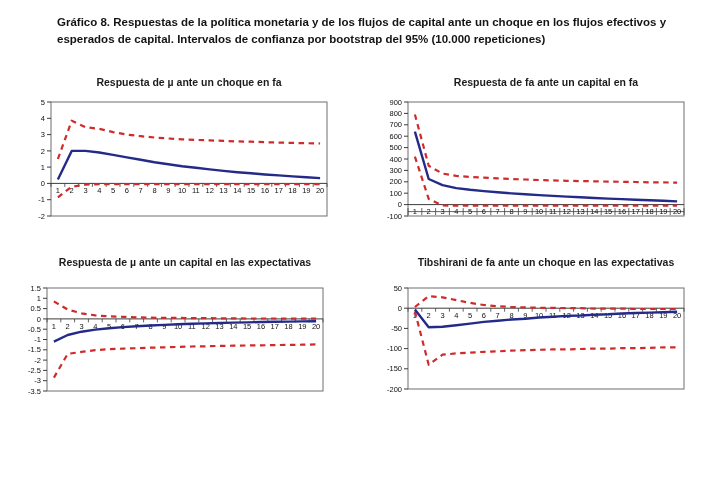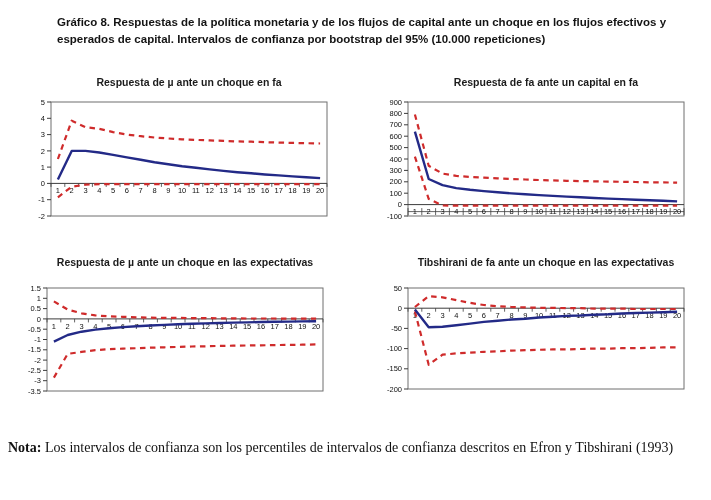--- a/index.html
+++ b/index.html
@@ -165,21 +165,21 @@
         <text x="281.5" y="116.3" text-anchor="middle" class="tick">18</text>
         <text x="295.3" y="116.3" text-anchor="middle" class="tick">19</text>
         <text x="309.1" y="116.3" text-anchor="middle" class="tick">20</text>
         <polyline points="46.9,16.5 60.7,67.8 74.5,75.6 88.3,77.9 102.1,79.0 115.9,79.7 129.7,80.4 143.5,81.0 157.3,81.5 171.1,82.0 184.9,82.4 198.7,82.8 212.5,83.1 226.3,83.3 240.1,83.6 253.9,83.8 267.7,84.0 281.5,84.3 295.3,84.4 309.1,84.6" fill="none" stroke="#cf2b2b" stroke-width="2.2" stroke-dasharray="5.5 4.5" stroke-linejoin="round" stroke-linecap="butt"></polyline>
         <polyline points="46.9,58.7 60.7,100.9 74.5,107.5 88.3,107.7 102.1,107.7 115.9,107.7 129.7,107.7 143.5,107.7 157.3,107.7 171.1,107.7 184.9,107.7 198.7,107.7 212.5,107.7 226.3,107.7 240.1,107.7 253.9,107.7 267.7,107.7 281.5,107.7 295.3,107.7 309.1,107.7" fill="none" stroke="#cf2b2b" stroke-width="2.2" stroke-dasharray="5.5 4.5" stroke-linejoin="round" stroke-linecap="butt"></polyline>
         <polyline points="46.9,33.6 60.7,81.0 74.5,87.2 88.3,90.1 102.1,91.8 115.9,93.1 129.7,94.3 143.5,95.4 157.3,96.3 171.1,97.1 184.9,97.9 198.7,98.6 212.5,99.3 226.3,100.0 240.1,100.6 253.9,101.1 267.7,101.7 281.5,102.3 295.3,102.8 309.1,103.4" fill="none" stroke="#232a87" stroke-width="2.4" stroke-linejoin="round" stroke-linecap="butt"></polyline>
       </svg>
   </div>
 
   <div class="chart bl">
-    <div class="chart-title">Respuesta de µ ante un choque en las expectativas</div>
+    <div class="chart-title">Respuesta de µ ante un capital en las expectativas</div>
     <svg class="plot" width="336" height="112" viewBox="0 0 336 112">
         <rect x="40" y="4" width="276" height="103" fill="none" stroke="#6f6f6f" stroke-width="1"></rect>
         <line x1="36" x2="40" y1="4.0" y2="4.0" stroke="#3c3c3c" stroke-width="1"></line>
         <text x="34" y="6.6" text-anchor="end" class="tick">1.5</text>
         <line x1="36" x2="40" y1="14.3" y2="14.3" stroke="#3c3c3c" stroke-width="1"></line>
         <text x="34" y="16.900000000000002" text-anchor="end" class="tick">1</text>
         <line x1="36" x2="40" y1="24.6" y2="24.6" stroke="#3c3c3c" stroke-width="1"></line>
         <text x="34" y="27.200000000000003" text-anchor="end" class="tick">0.5</text>
         <line x1="36" x2="40" y1="34.9" y2="34.9" stroke="#3c3c3c" stroke-width="1"></line>
         <text x="34" y="37.5" text-anchor="end" class="tick">0</text>
@@ -302,15 +302,14 @@
         <text x="267.7" y="33.9" text-anchor="middle" class="tick">17</text>
         <text x="281.5" y="33.9" text-anchor="middle" class="tick">18</text>
         <text x="295.3" y="33.9" text-anchor="middle" class="tick">19</text>
         <text x="309.1" y="33.9" text-anchor="middle" class="tick">20</text>
         <polyline points="46.9,23.0 60.7,12.1 74.5,13.3 88.3,16.1 102.1,18.9 115.9,21.0 129.7,22.2 143.5,23.0 157.3,23.4 171.1,23.8 184.9,23.8 198.7,24.2 212.5,24.2 226.3,24.6 240.1,24.6 253.9,24.6 267.7,25.0 281.5,25.0 295.3,25.0 309.1,25.0" fill="none" stroke="#cf2b2b" stroke-width="2.2" stroke-dasharray="5.5 4.5" stroke-linejoin="round" stroke-linecap="butt"></polyline>
         <polyline points="46.9,27.4 60.7,80.8 74.5,70.7 88.3,69.4 102.1,68.6 115.9,67.8 129.7,67.4 143.5,66.6 157.3,66.2 171.1,65.8 184.9,65.4 198.7,65.4 212.5,65.0 226.3,64.6 240.1,64.6 253.9,64.2 267.7,64.2 281.5,63.8 295.3,63.4 309.1,63.4" fill="none" stroke="#cf2b2b" stroke-width="2.2" stroke-dasharray="5.5 4.5" stroke-linejoin="round" stroke-linecap="butt"></polyline>
         <polyline points="46.9,25.4 60.7,43.2 74.5,42.8 88.3,41.2 102.1,39.6 115.9,37.9 129.7,36.7 143.5,35.5 157.3,34.7 171.1,33.5 184.9,32.7 198.7,31.9 212.5,31.5 226.3,30.7 240.1,30.3 253.9,29.5 267.7,29.0 281.5,28.6 295.3,28.2 309.1,27.8" fill="none" stroke="#232a87" stroke-width="2.4" stroke-linejoin="round" stroke-linecap="butt"></polyline>
       </svg>
   </div>
 
-  <p class="note"><b>Nota:</b><span> Los intervalos de confianza son los percentiles de intervalos de confianza descritos en Efron y Tibshirani (1993)</span></p>
 
 </div>
 
 </body></html>

